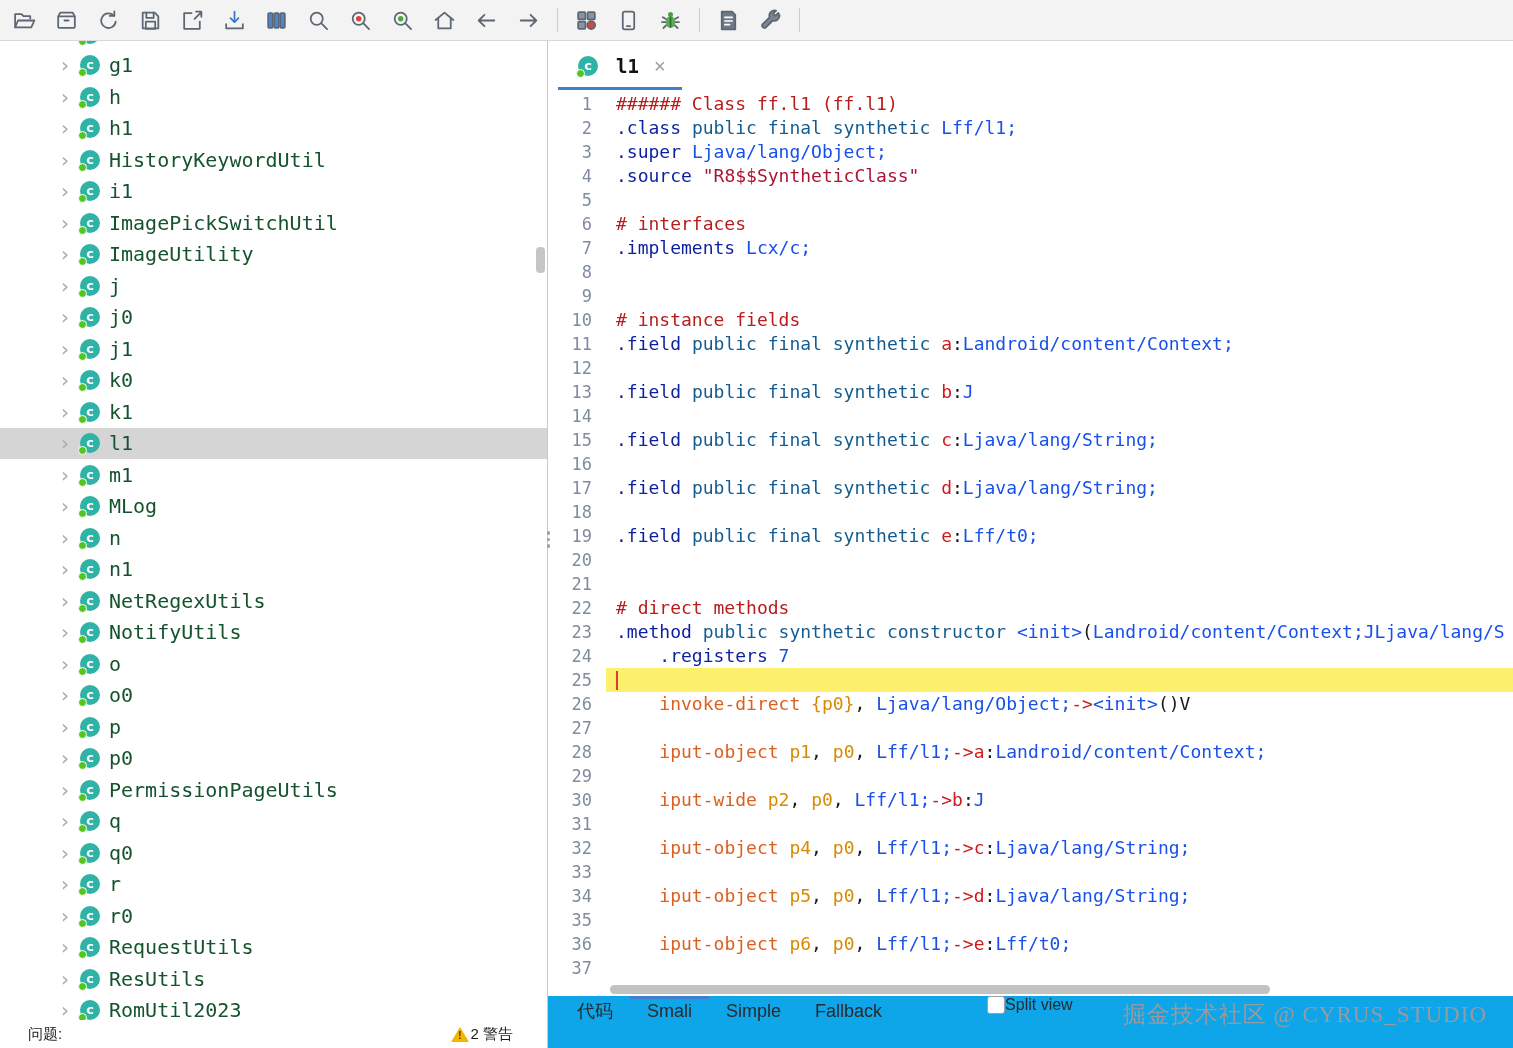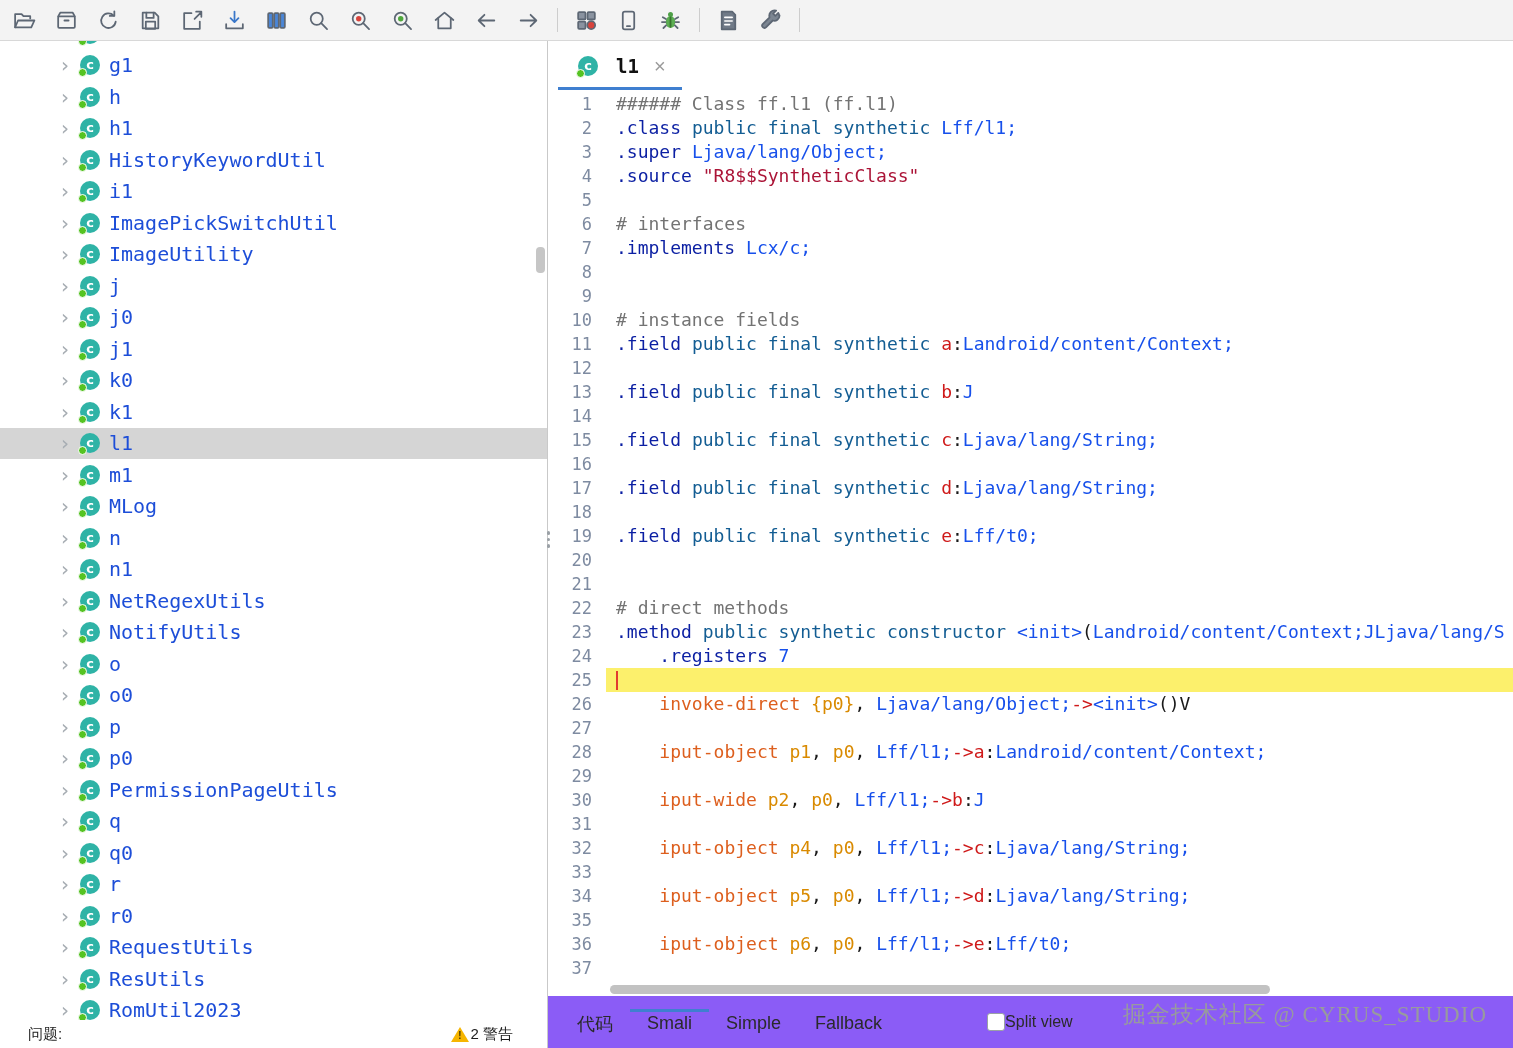--- a/index.html
+++ b/index.html
@@ -21,21 +21,21 @@
   .tree-row{height:31.5px;display:flex;align-items:center;padding-left:52px}
   .tree-row.selected{background:#d5d5d5}
   .tree-row.partial{margin-top:-23px}
   .chev{width:26px;flex:none;text-align:center;font-size:20px;line-height:1;color:#a7adb3;
     font-family:"DejaVu Sans",sans-serif}
   .cls-ic{position:relative;width:20px;height:20px;flex:none;margin:0 9px 0 2px}
   .cls-ic .circ{position:absolute;inset:0;background:#2fb3a6;border-radius:50%;color:#fff;
     font:bold 13px/20px "DejaVu Sans",sans-serif;text-align:center}
   .cls-ic .dot{position:absolute;left:-2px;bottom:-2px;width:9px;height:9px;background:#55c322;
     border:1.5px solid #fff;border-radius:50%}
-  .lbl{font-family:"DejaVu Sans Mono",monospace;font-size:20px;color:#1d4ed8;white-space:pre}
+  .lbl{font-family:"DejaVu Sans Mono",monospace;font-size:20px;color:#14532d;white-space:pre}
   .tree-vscroll{position:absolute;right:1px;top:0;width:11px;height:100%}
   .tree-vscroll .thumb{position:absolute;top:206px;left:1px;width:9px;height:26px;
     border-radius:4px;background:#c6c6c6}
   .problems-bar{height:28px;flex:none;display:flex;align-items:center;padding:0 28px;
     font-size:15px;color:#1d1d1d;background:#fff}
   .warn-wrap{margin-left:auto;display:flex;align-items:center;gap:1px;margin-right:6px}
   .warn-tri{width:0;height:0;border-left:9px solid transparent;border-right:9px solid transparent;
     border-bottom:15px solid #f6b500;position:relative}
   .warn-tri::after{content:"!";position:absolute;left:-2.5px;top:2px;font-size:11px;
     font-weight:bold;color:#5a4300}
@@ -51,35 +51,35 @@
   .etab .lbl2{font-family:"DejaVu Sans Mono",monospace;font-size:19px;font-weight:bold;color:#111}
   .etab .close{color:#9a9a9a;font-size:20px;margin-left:6px;line-height:1}
 
   .editor{flex:1;overflow:hidden;padding-top:2px;font-family:"DejaVu Sans Mono",monospace;
     font-size:18px;background:#fff}
   .cline{display:flex;height:24px;line-height:24px;white-space:pre}
   .ln{width:58px;flex:none;text-align:right;padding-right:14px;color:#7e8ba1;font-size:17px}
   .lc{flex:1;min-width:0;padding-left:10px;overflow:hidden}
   .cline.active .lc{background:#fcf06c}
   .caret{display:inline-block;width:2px;height:19px;background:#e23b2e;vertical-align:-4px}
-  .tk-cm{color:#737373}
+  .tk-cm{color:#b91c1c}
   .tk-dir{color:#0b1fa3}
   .tk-mod{color:#135d93}
   .tk-ty{color:#1750eb}
   .tk-str{color:#ab1437}
   .tk-ins{color:#dd5f1e}
   .tk-reg{color:#d98a00}
   .tk-fld{color:#cf1a1a}
   .tk-pl{color:#191919}
 
   .hscroll{height:13px;flex:none;position:relative;background:#fff}
   .hscroll .thumb{position:absolute;left:62px;top:2px;width:660px;height:9px;
     background:#c2c2c2;border-radius:5px}
 
-  .btabs{height:52px;flex:none;display:flex;align-items:center;padding-left:12px;background:#8b5cf6}
+  .btabs{height:52px;flex:none;display:flex;align-items:flex-start;padding-left:12px;background:#0ea5e9}
   .btab-list{display:flex;align-items:stretch}
   .btab{display:flex;align-items:center;padding:0 17px;font-size:18px;color:#2a2a2a;
     border-top:3px solid transparent}
   .btab.active{border-top-color:#3f7fd0}
   .split{display:flex;align-items:center;margin-left:88px;font-size:16px;color:#2a2a2a}
   .cb{width:18px;height:18px;border:1.5px solid #9aa0a6;border-radius:3px;background:#fff;flex:none}
 
   .watermark{position:absolute;right:26px;bottom:18px;font-size:23px;color:#989a9e;
     letter-spacing:1px;z-index:10;font-family:Liberation Serif, serif}
 </style>

